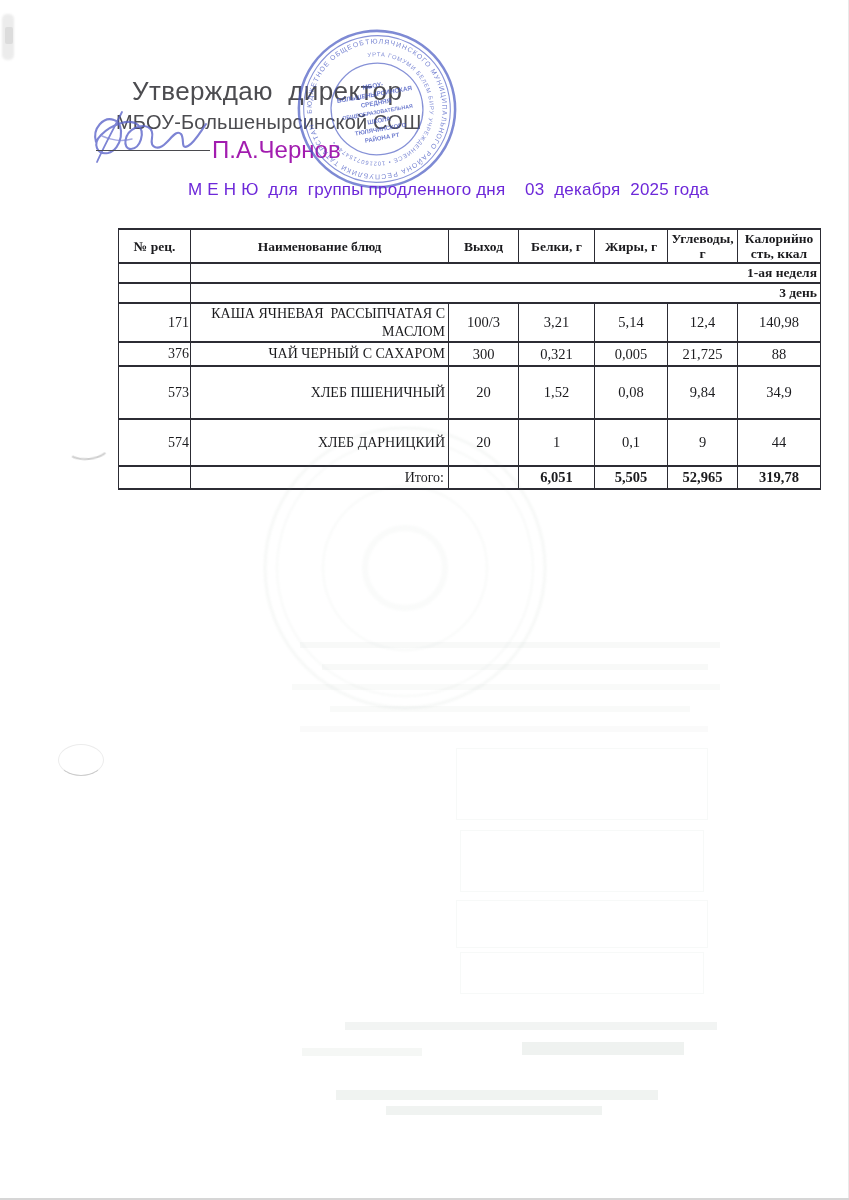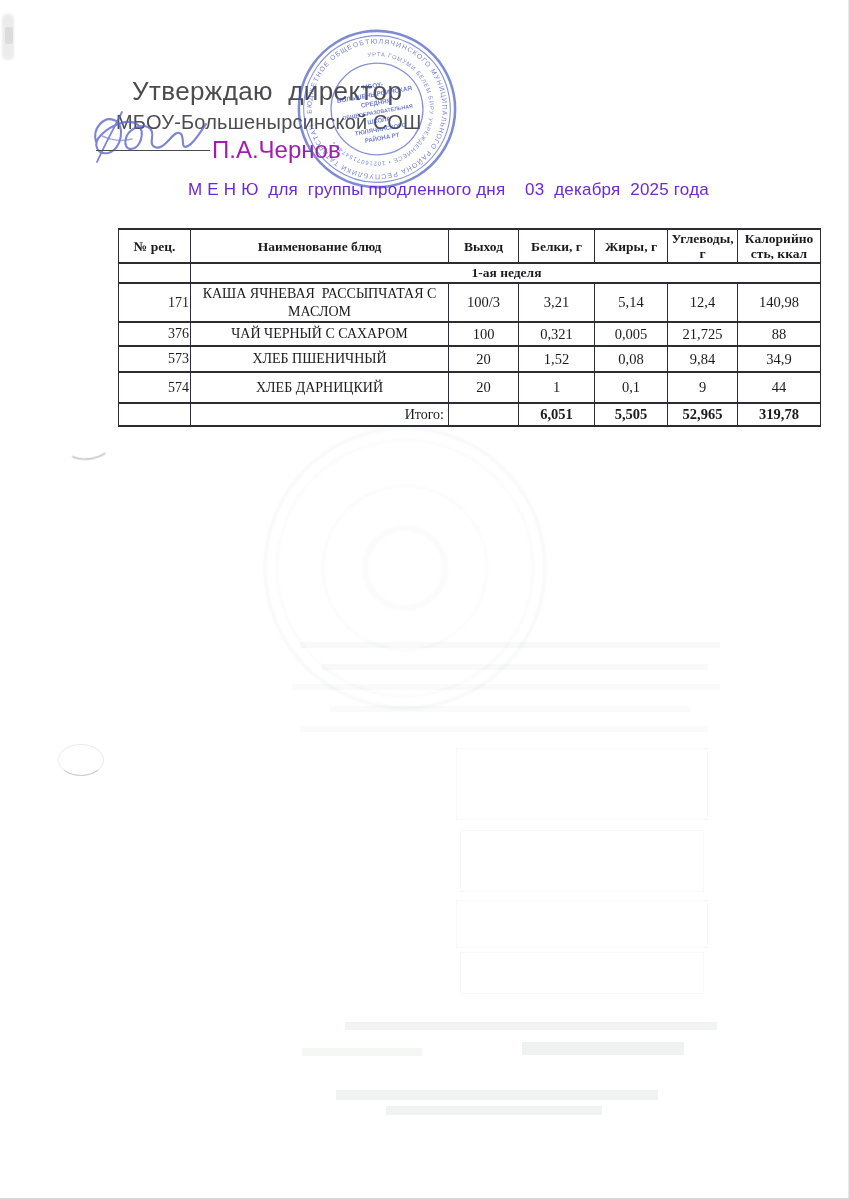--- a/index.html
+++ b/index.html
@@ -29,23 +29,23 @@
     position:absolute;left:118px;top:228px;width:702px;border-collapse:collapse;table-layout:fixed;
     font-family:"Liberation Serif",serif;color:#1b1b1e;
   }
   .menu-table td,.menu-table th{
     border-left:1.5px solid #2c2c34;border-right:1.5px solid #2c2c34;
     border-top:2px solid #2c2c34;border-bottom:2px solid #2c2c34;
     padding:1px 3px;overflow:hidden;
   }
   .menu-table th{font-size:13.5px;font-weight:bold;text-align:center;vertical-align:middle;white-space:pre-line;line-height:1.12;}
   .menu-table .num{text-align:right;font-size:14px;vertical-align:middle;padding-right:1px;}
-  .menu-table .name{text-align:center;font-size:14px;vertical-align:middle;white-space:pre-wrap;line-height:1.25;}
+  .menu-table .name{text-align:right;font-size:14px;vertical-align:middle;white-space:pre-wrap;line-height:1.25;}
   .menu-table .c{text-align:center;font-size:14.5px;vertical-align:middle;}
-  .menu-table .section{font-weight:bold;font-size:13.5px;text-align:center;padding-left:5px;vertical-align:middle;}
+  .menu-table .section{font-weight:bold;font-size:13.5px;text-align:right;padding-left:5px;vertical-align:middle;}
   .menu-table .b{font-weight:bold;}
   .menu-table .total-label{font-weight:normal;text-align:right;padding-right:4px;font-size:14px;}
   
   .corner-smudge{position:absolute;left:2px;top:14px;width:12px;height:46px;background:#ececec;border-radius:5px;filter:blur(1px);}
   .corner-smudge-dark{position:absolute;left:5px;top:27px;width:8px;height:17px;background:#dcdcdc;border-radius:2px;filter:blur(.5px);}
   .hole{position:absolute;border-radius:50%;border:2.4px solid transparent;border-bottom-color:#cfcfcf;filter:blur(.4px);}
   .hole1{left:66px;top:436px;width:40px;height:20px;transform:rotate(-6deg);}
   .hole2{left:58px;top:744px;width:44px;height:30px;border:1.4px solid #ececec;border-bottom-color:#cccccc;}
   
   .ghost{position:absolute;pointer-events:none;}
@@ -124,48 +124,52 @@
       <th>Жиры, г</th>
       <th>Углеводы,
 г</th>
       <th>Калорийно
 сть, ккал</th>
     </tr>
     <tr style="height:19px">
       <td></td>
       <td class="section" colspan="6">1-ая неделя</td>
     </tr>
+    <tr style="height:19px">
+      <td></td>
+      <td class="section" colspan="6">3 день</td>
+    </tr>
     <tr style="height:38px">
       <td class="num">171</td>
       <td class="name">КАША ЯЧНЕВАЯ  РАССЫПЧАТАЯ С МАСЛОМ</td>
       <td class="c">100/3</td>
       <td class="c">3,21</td>
       <td class="c">5,14</td>
       <td class="c">12,4</td>
       <td class="c">140,98</td>
     </tr>
     <tr style="height:24px">
       <td class="num">376</td>
       <td class="name">ЧАЙ ЧЕРНЫЙ С САХАРОМ</td>
-      <td class="c">100</td>
+      <td class="c">300</td>
       <td class="c">0,321</td>
       <td class="c">0,005</td>
       <td class="c">21,725</td>
       <td class="c">88</td>
     </tr>
-    <tr style="height:26px">
+    <tr style="height:53px">
       <td class="num">573</td>
       <td class="name">ХЛЕБ ПШЕНИЧНЫЙ</td>
       <td class="c">20</td>
       <td class="c">1,52</td>
       <td class="c">0,08</td>
       <td class="c">9,84</td>
       <td class="c">34,9</td>
     </tr>
-    <tr style="height:31px">
+    <tr style="height:47px">
       <td class="num">574</td>
       <td class="name">ХЛЕБ ДАРНИЦКИЙ</td>
       <td class="c">20</td>
       <td class="c">1</td>
       <td class="c">0,1</td>
       <td class="c">9</td>
       <td class="c">44</td>
     </tr>
     <tr style="height:23px">
       <td></td>

